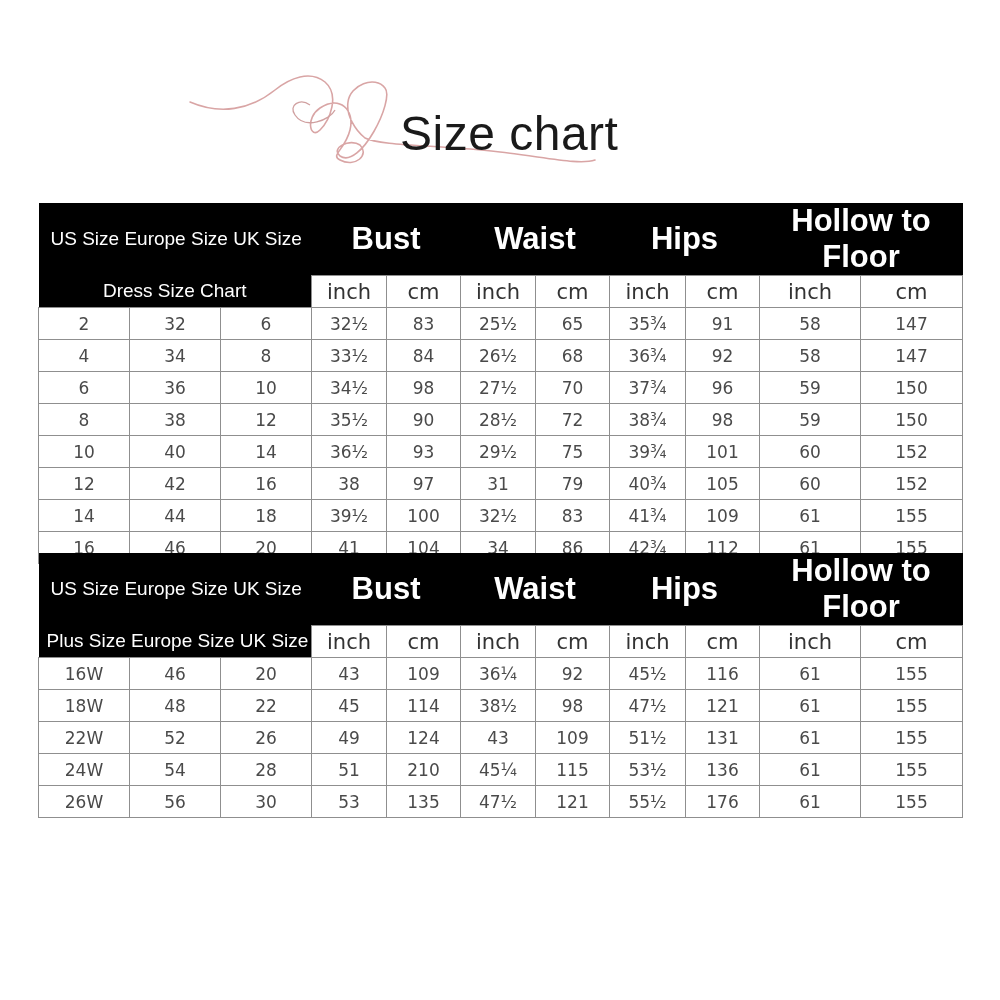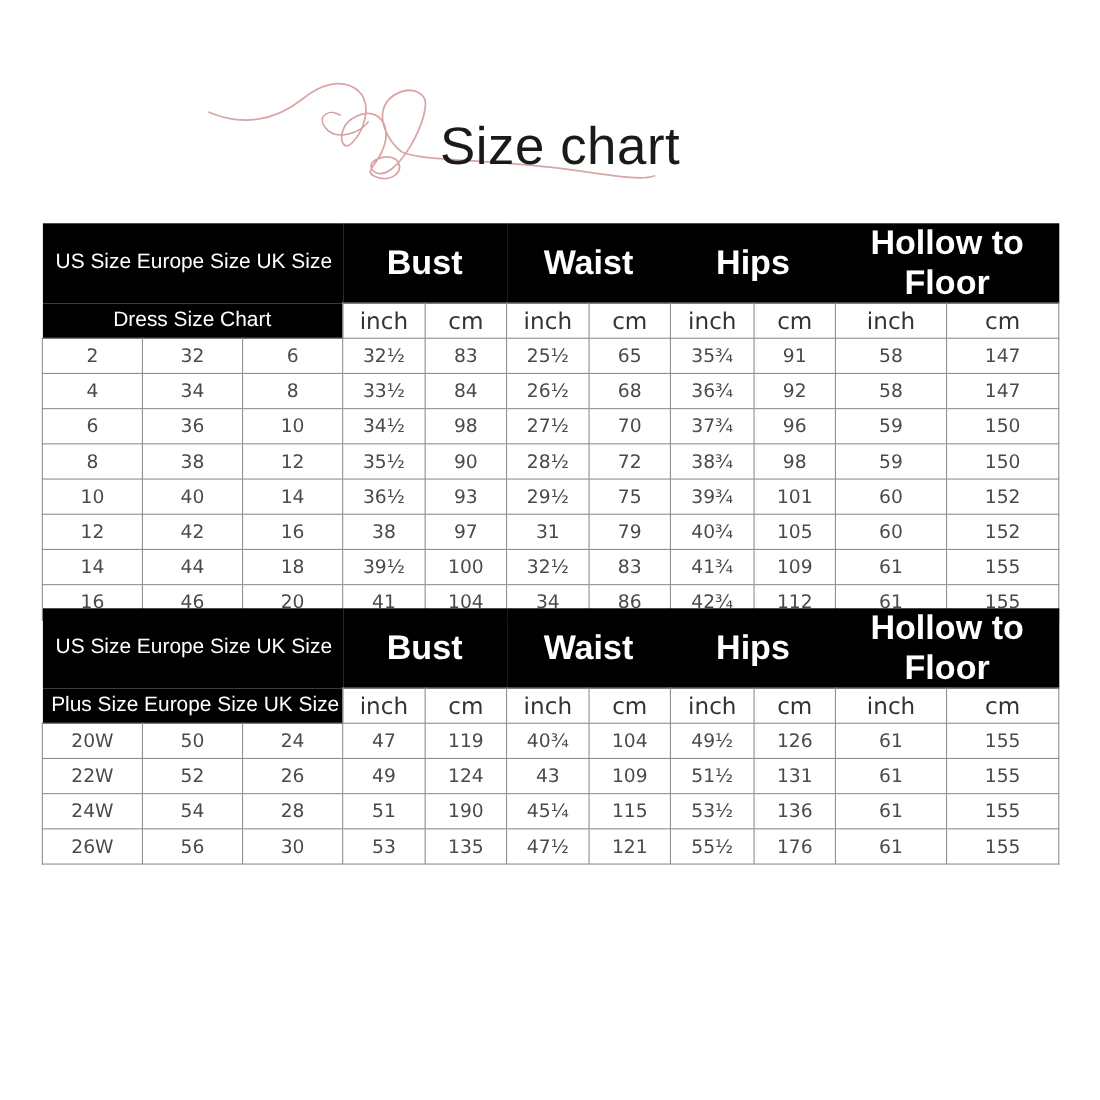--- a/index.html
+++ b/index.html
@@ -198,29 +198,42 @@
     <td>inch</td>
     <td>cm</td>
     <td>inch</td>
     <td>cm</td>
     <td>inch</td>
     <td>cm</td>
   </tr>
   </tbody>
     <tbody id="t2body">
       <tr>
-        <td>20W</td>
-        <td>50</td>
-        <td>24</td>
-        <td>47</td>
-        <td>119</td>
-        <td>40¾</td>
-        <td>104</td>
-        <td>49½</td>
-        <td>126</td>
+        <td>16W</td>
+        <td>46</td>
+        <td>20</td>
+        <td>43</td>
+        <td>109</td>
+        <td>36¼</td>
+        <td>92</td>
+        <td>45½</td>
+        <td>116</td>
+        <td>61</td>
+        <td>155</td>
+      </tr>
+      <tr>
+        <td>18W</td>
+        <td>48</td>
+        <td>22</td>
+        <td>45</td>
+        <td>114</td>
+        <td>38½</td>
+        <td>98</td>
+        <td>47½</td>
+        <td>121</td>
         <td>61</td>
         <td>155</td>
       </tr>
       <tr>
         <td>22W</td>
         <td>52</td>
         <td>26</td>
         <td>49</td>
         <td>124</td>
         <td>43</td>
@@ -228,21 +241,21 @@
         <td>51½</td>
         <td>131</td>
         <td>61</td>
         <td>155</td>
       </tr>
       <tr>
         <td>24W</td>
         <td>54</td>
         <td>28</td>
         <td>51</td>
-        <td>190</td>
+        <td>210</td>
         <td>45¼</td>
         <td>115</td>
         <td>53½</td>
         <td>136</td>
         <td>61</td>
         <td>155</td>
       </tr>
       <tr>
         <td>26W</td>
         <td>56</td>

